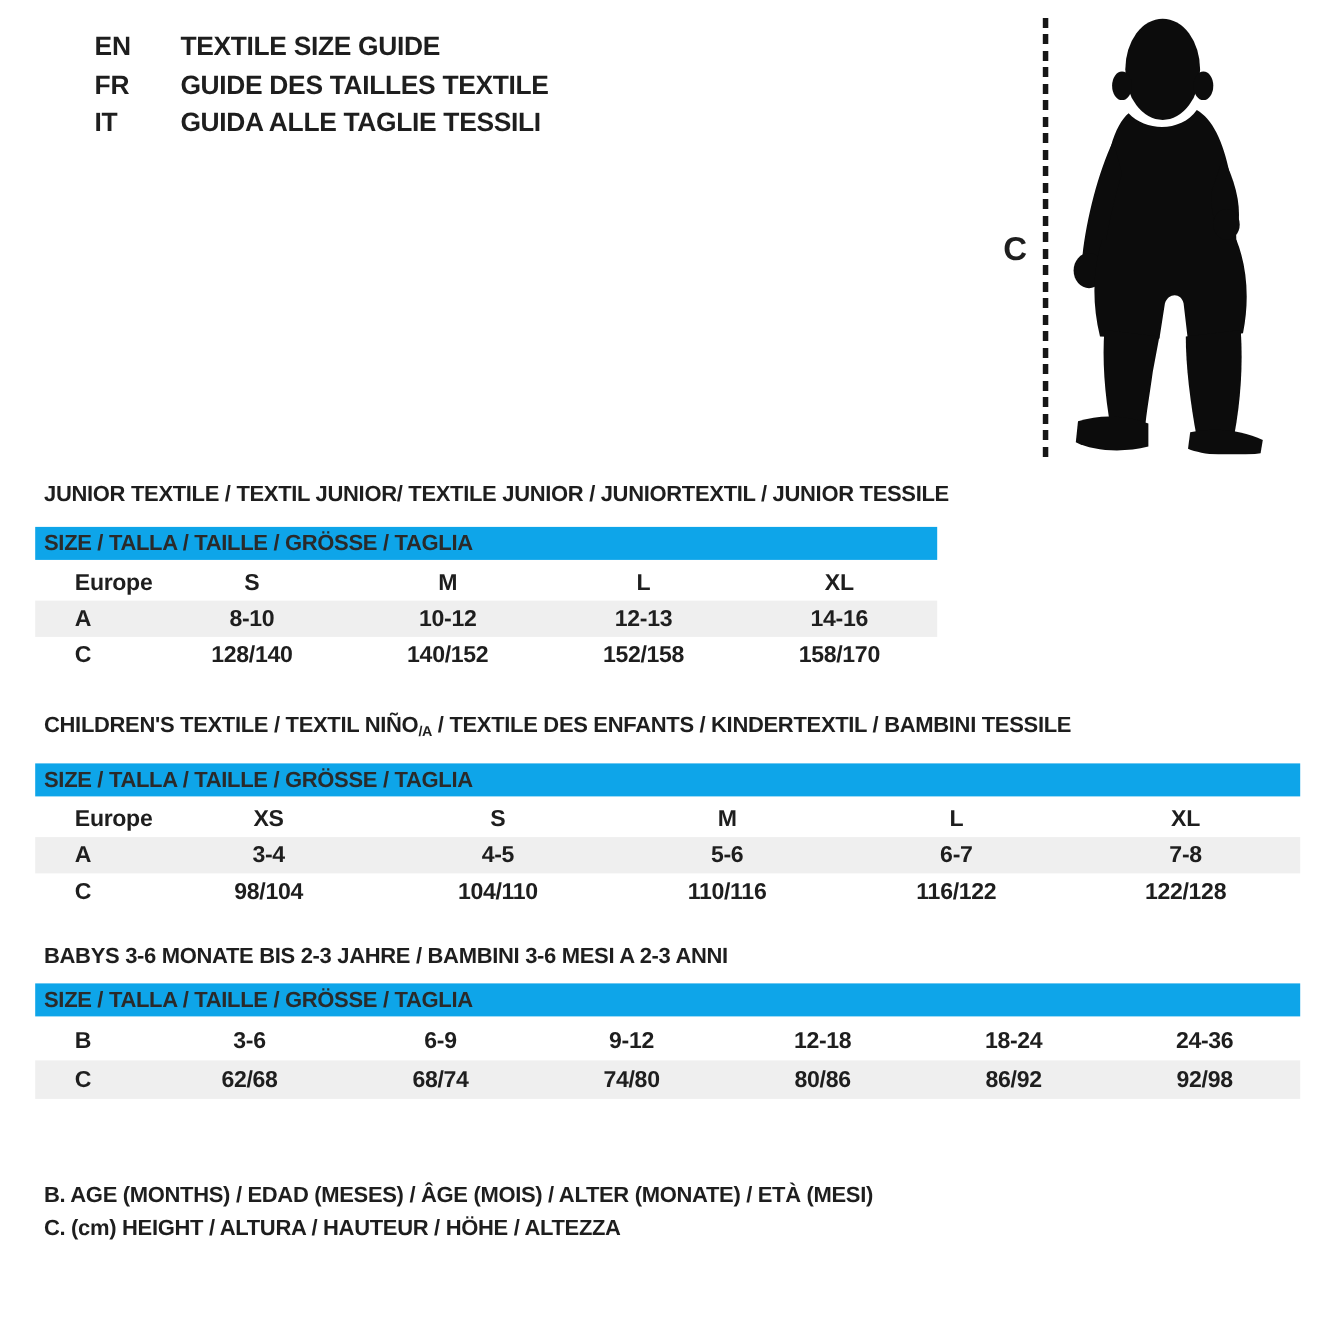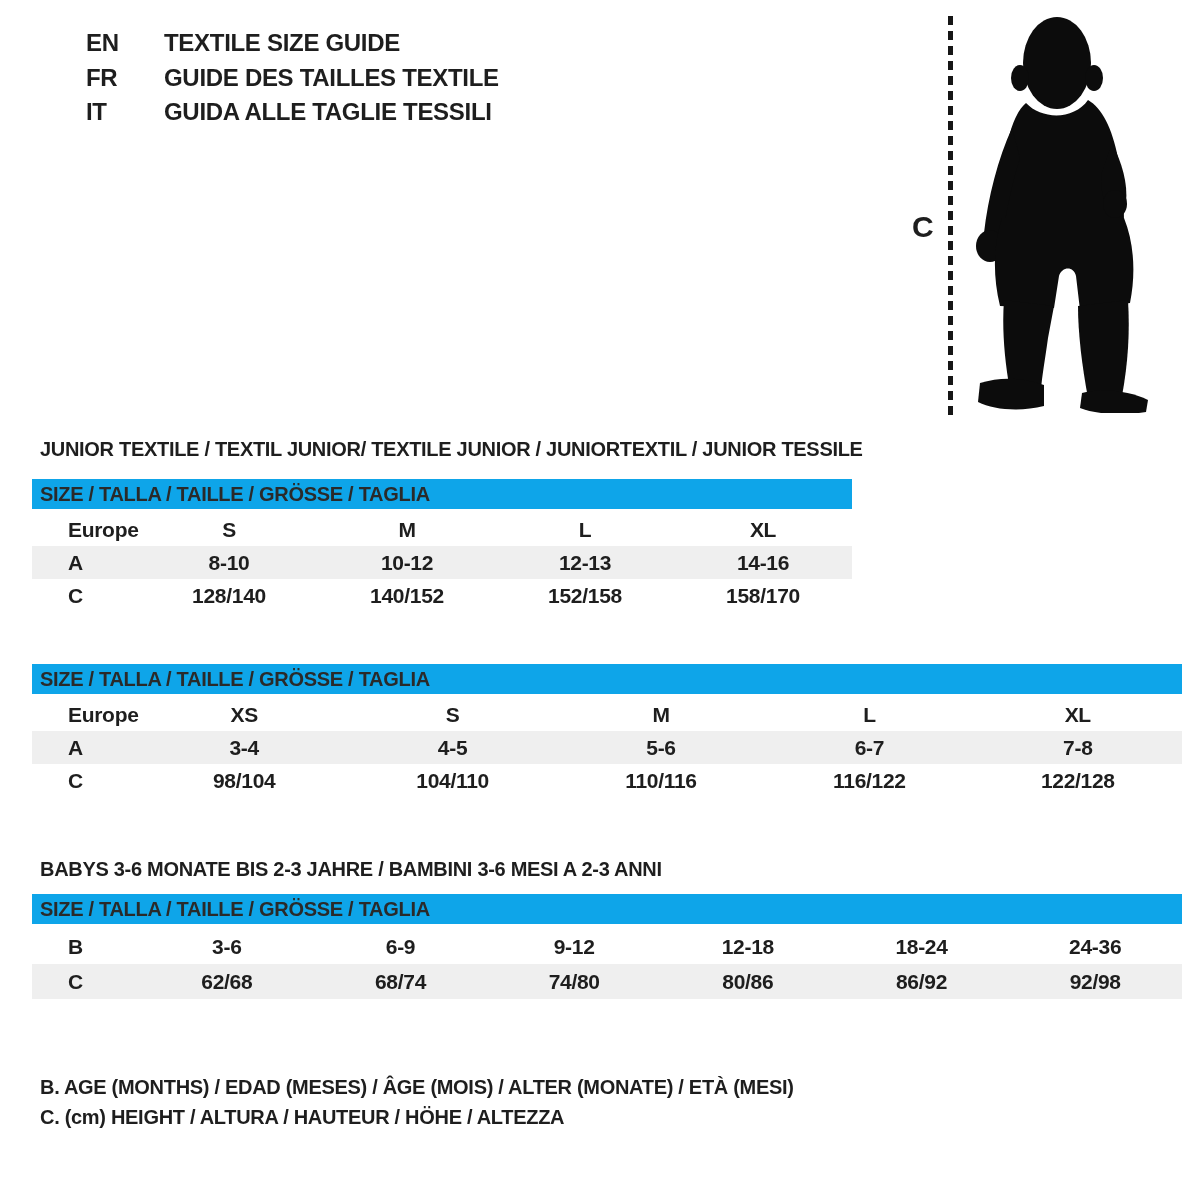--- a/index.html
+++ b/index.html
@@ -120,20 +120,21 @@
       <span class="cell label">C</span>
       <span class="cell">128/140</span>
       <span class="cell">140/152</span>
       <span class="cell">152/158</span>
       <span class="cell">158/170</span>
     </div>
   </div>
 </div>
 
 <div class="section" id="sec-children">
+  <div class="sec-title"><span>CHILDREN'S TEXTILE / TEXTIL NIÑO</span><span class="sub">/A</span><span> / TEXTILE DES ENFANTS / KINDERTEXTIL / BAMBINI TESSILE</span></div>
   <div class="size-bar">SIZE / TALLA / TAILLE / GRÖSSE / TAGLIA</div>
   <div class="rows">
     <div class="trow">
       <span class="cell label">Europe</span>
       <span class="cell">XS</span>
       <span class="cell">S</span>
       <span class="cell">M</span>
       <span class="cell">L</span>
       <span class="cell">XL</span>
     </div>

